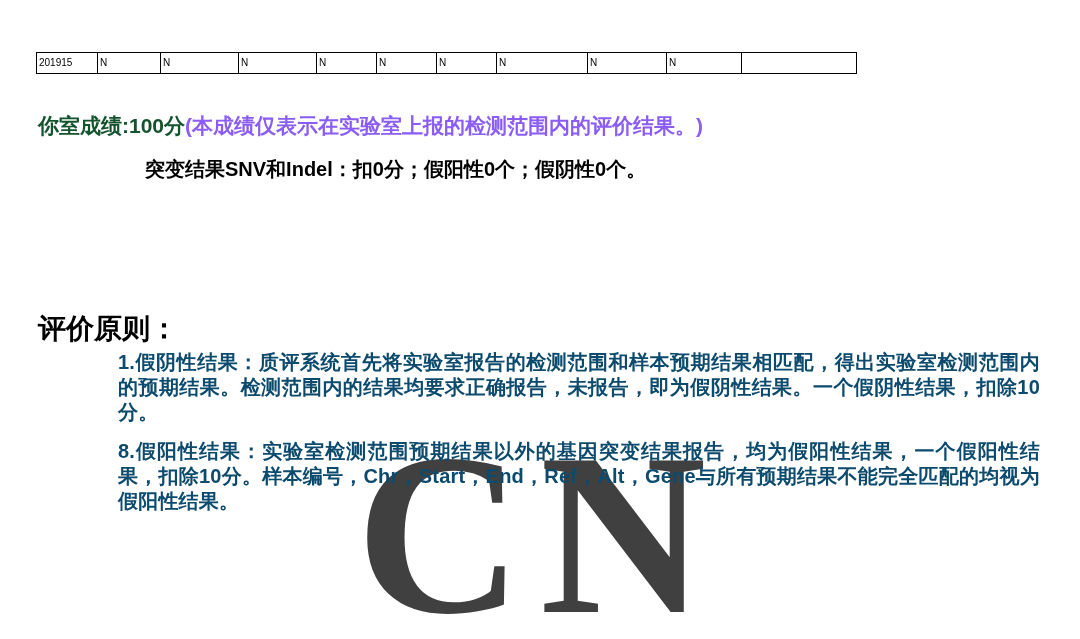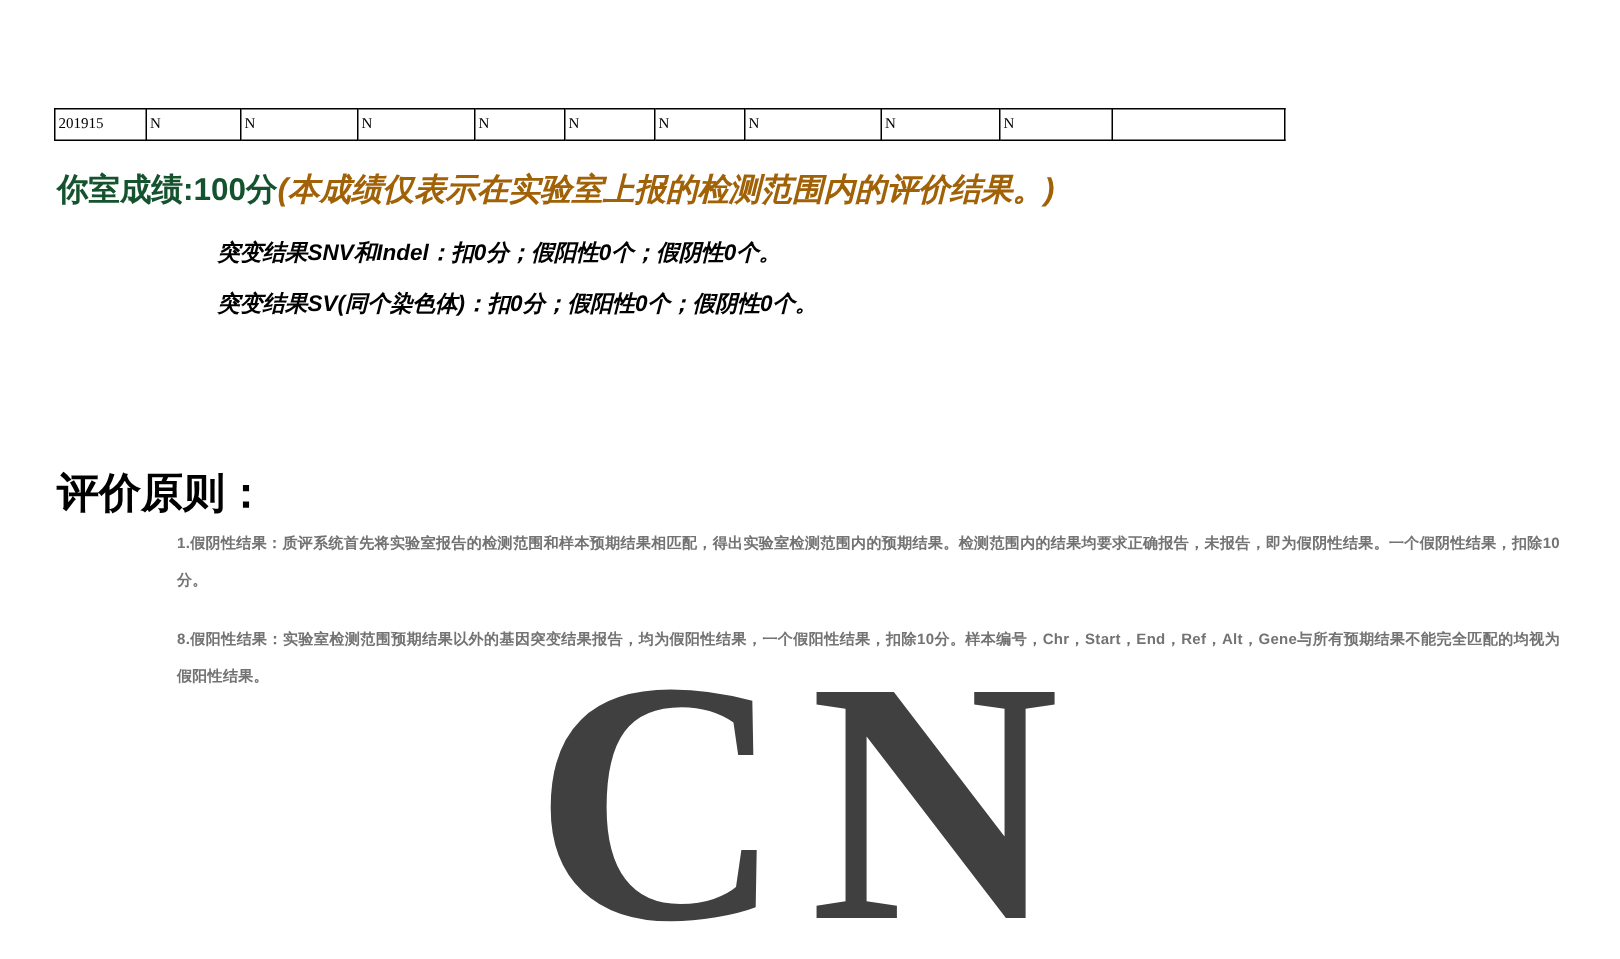--- a/index.html
+++ b/index.html
@@ -46,23 +46,22 @@
   .table-wrap {
     position: absolute;
     left: 36px;
     top: 52px;
     width: 765px;
   }
   table.data-table {
     border-collapse: collapse;
     table-layout: fixed;
     width: 765px;
-    font-family: Liberation Serif, serif;
+    font-family: Liberation Sans, sans-serif;
     font-size: 10px;
-    margin-top: 20px;
   }
   table.data-table td {
     border: 1px solid #000000;
     height: 20px;
     padding: 0 2px;
     vertical-align: middle;
     line-height: 20px;
     font-size: 10px;
     color: #000;
     overflow: hidden;
@@ -84,57 +83,56 @@
   .score-line {
     position: absolute;
     left: 38px;
     top: 112px;
     font-size: 21px;
     font-weight: 700;
     letter-spacing: 0px;
     white-space: nowrap;
   }
   .score-line .black { color: #14532d; }
-  .score-line .red { color: #a16207; font-style: italic; }
+  .score-line .red { color: #8b5cf6; }
 
   
   .result-list {
     position: absolute;
     left: 145px;
     top: 152px;
     width: 900px;
   }
   .result-list .row {
-    font-size: 15px;
+    font-size: 20px;
     font-weight: 700;
     color: #000;
     line-height: 34px;
     white-space: nowrap;
-    font-style: italic;
   }
 
   
   .principle-title {
     position: absolute;
     left: 38px;
     top: 310px;
     font-size: 28px;
     font-weight: 700;
     color: #000;
   }
   .principle-list {
     position: absolute;
     left: 118px;
     top: 350px;
     width: 922px;
   }
   .principle-list .item {
-    font-size: 10px;
+    font-size: 20px;
     font-weight: 700;
-    color: #737373;
+    color: #0c4a6e;
     line-height: 25px;
     margin-bottom: 14px;
     text-align: justify;
     letter-spacing: 0.2px;
   }
 </style>
 </head>
 <body>
 
 <div class="watermark">CN</div>
@@ -160,21 +158,20 @@
     </tbody>
       </table>
   </div>
 
   <div class="score-line">
     <span class="black">你室成绩:</span><span class="black">100分</span><span class="red">(本成绩仅表示在实验室上报的检测范围内的评价结果。)</span>
   </div>
 
   <div class="result-list">
     <div class="row">突变结果SNV和Indel：扣0分；假阳性0个；假阴性0个。</div>
-    <div class="row">突变结果SV(同个染色体)：扣0分；假阳性0个；假阴性0个。</div>
   </div>
 
   <div class="principle-title">评价原则：</div>
 
   <div class="principle-list">
     <div class="item">1.假阴性结果：质评系统首先将实验室报告的检测范围和样本预期结果相匹配，得出实验室检测范围内的预期结果。检测范围内的结果均要求正确报告，未报告，即为假阴性结果。一个假阴性结果，扣除10分。</div>
     <div class="item">8.假阳性结果：实验室检测范围预期结果以外的基因突变结果报告，均为假阳性结果，一个假阳性结果，扣除10分。样本编号，Chr，Start，End，Ref，Alt，Gene与所有预期结果不能完全匹配的均视为假阳性结果。</div>
   </div>
 
 </div>

